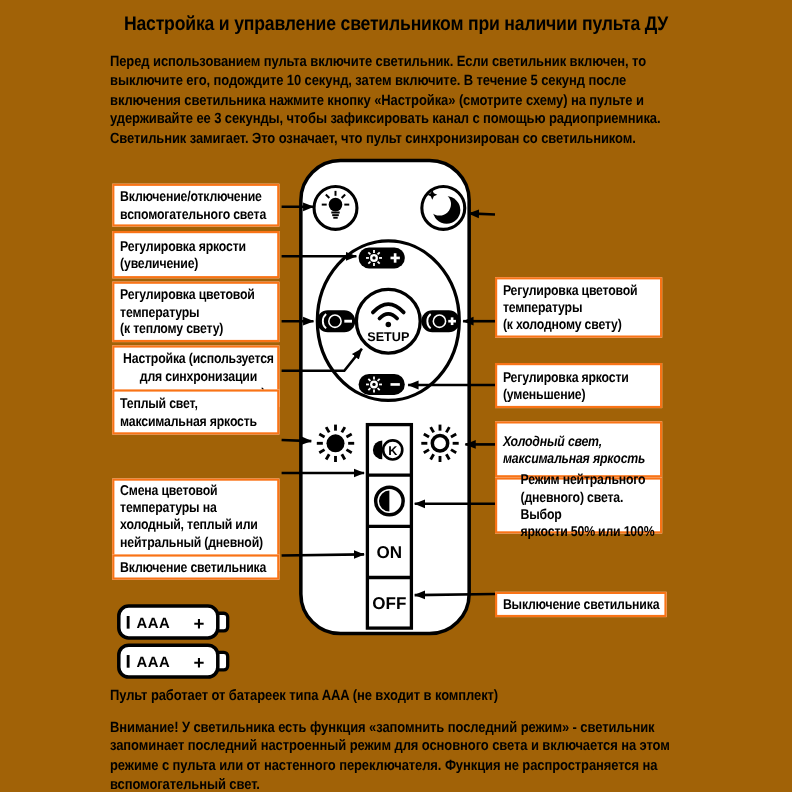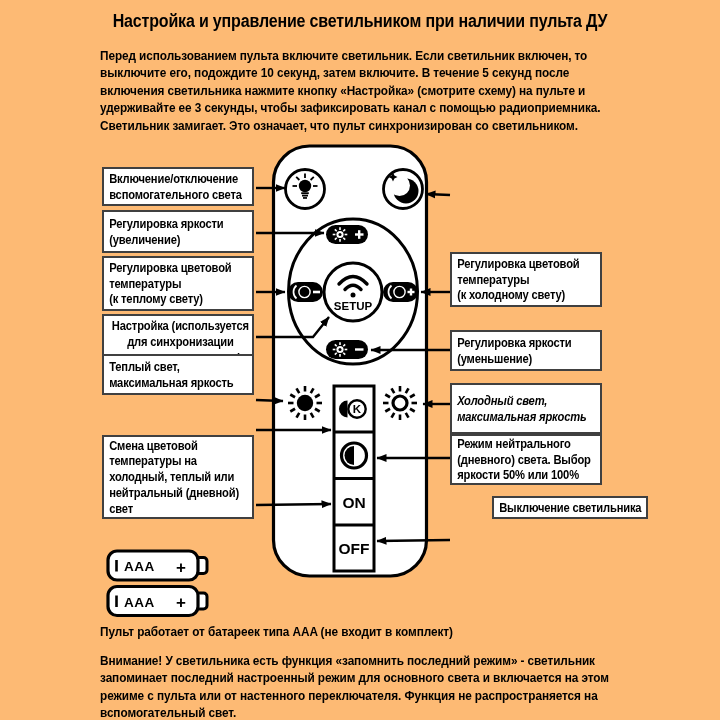--- a/index.html
+++ b/index.html
@@ -1,36 +1,36 @@
 <!DOCTYPE html>
 <html><head>
 <meta charset="utf-8">
 <style>
   * { margin:0; padding:0; box-sizing:border-box; }
   html,body { background:#fff; }
   .page {
-    position:relative; width:720px; height:720px; background:#fdba74;
+    position:relative; width:720px; height:720px; background:#a16207;
     font-family:"Liberation Sans", sans-serif; font-weight:bold; color:#000;
     overflow:hidden;
   }
   .title {
     position:absolute; top:11px; left:0; width:720px; text-align:center;
     font-size:18px; letter-spacing:-0.2px;
     transform:scaleX(0.89); transform-origin:50% 0;
   }
   .para {
     position:absolute; left:100px; width:612px; font-size:13.5px;
     line-height:17.4px; letter-spacing:-0.1px;
     transform:scaleX(0.875); transform-origin:0 0;
   }
   #intro   { top:47px; }
   #battery-note { top:623px; }
   #warning { top:652px; }
   .lbl {
-    position:absolute; background:#fff; border:2px solid #404040;
+    position:absolute; background:#fff; border:2px solid #f97316;
     display:flex; align-items:center; z-index:2;
   }
   .lbl > span {
     display:block; width:116%; flex:none; padding-left:6px;
     font-size:13px; line-height:15.8px; letter-spacing:-0.2px;
     white-space:pre-line; transform:scaleX(0.86); transform-origin:0 50%;
   }
   .lbl-left  { left:102px; width:152px; }
   .lbl-right { left:450px; width:152px; }
   svg.diagram { position:absolute; left:0; top:0; z-index:1; }
@@ -66,40 +66,43 @@
       <span>Теплый свет,
 максимальная яркость</span>
     </div>
   <div class="lbl lbl-left" style="top:417px;height:84px;margin-top:18px;">
       <span>Смена цветовой
 температуры на
 холодный, теплый или
 нейтральный (дневной)
 свет</span>
     </div>
+  <div class="lbl lbl-left" style="top:504px;height:23px;">
+      <span>Включение светильника</span>
+    </div>
 
   <div class="lbl lbl-right" style="top:252px;height:55px;">
       <span>Регулировка цветовой
 температуры
 (к холодному свету)</span>
     </div>
   <div class="lbl lbl-right" style="top:330px;height:41px;">
       <span>Регулировка яркости
 (уменьшение)</span>
     </div>
   <div class="lbl lbl-right" style="top:383px;height:51px;font-style:italic;">
       <span>Холодный свет,
 максимальная яркость</span>
     </div>
-  <div class="lbl lbl-right" style="top:434px;height:51px;">
+  <div class="lbl lbl-right" style="top:434px;height:51px;padding-left:16px;">
       <span>Режим нейтрального
 (дневного) света. Выбор
 яркости 50% или 100%</span>
     </div>
-  <div class="lbl lbl-right" style="top:496px;height:23px;width:156px;margin-left:42px;">
+  <div class="lbl lbl-right" style="top:538px;height:23px;width:156px;">
       <span>Выключение светильника</span>
     </div>
 
   <svg class="diagram" width="720" height="720" viewBox="0 0 720 720">
     <defs>
       <marker id="ah" markerUnits="userSpaceOnUse" markerWidth="12" markerHeight="12" refX="9.5" refY="5" orient="auto">
         <path d="M0,1 L10,5 L0,9 Z" fill="#000"></path>
       </marker>
       <line id="rayL" y1="-11.5" y2="-17" stroke="#000" stroke-width="2.6"></line>
       <line id="rayS" y1="-4.6" y2="-7.3" stroke="#fff" stroke-width="1.6"></line>

